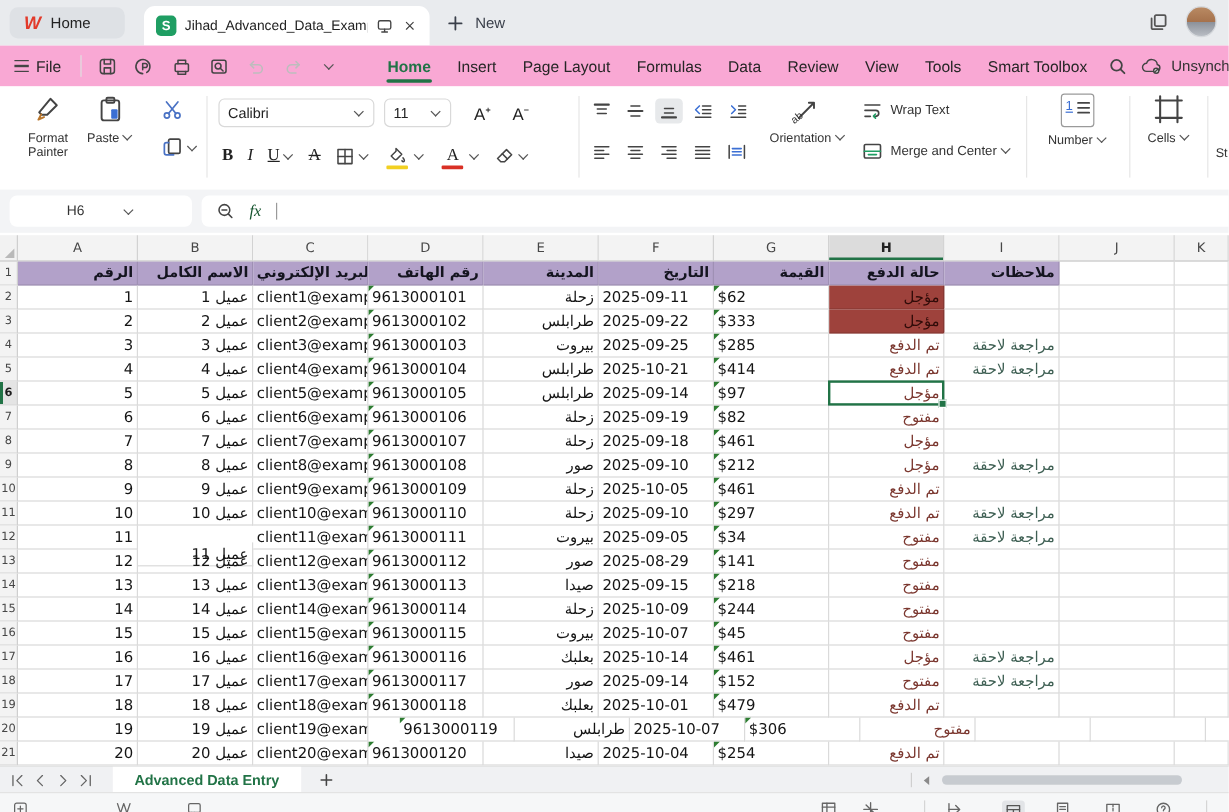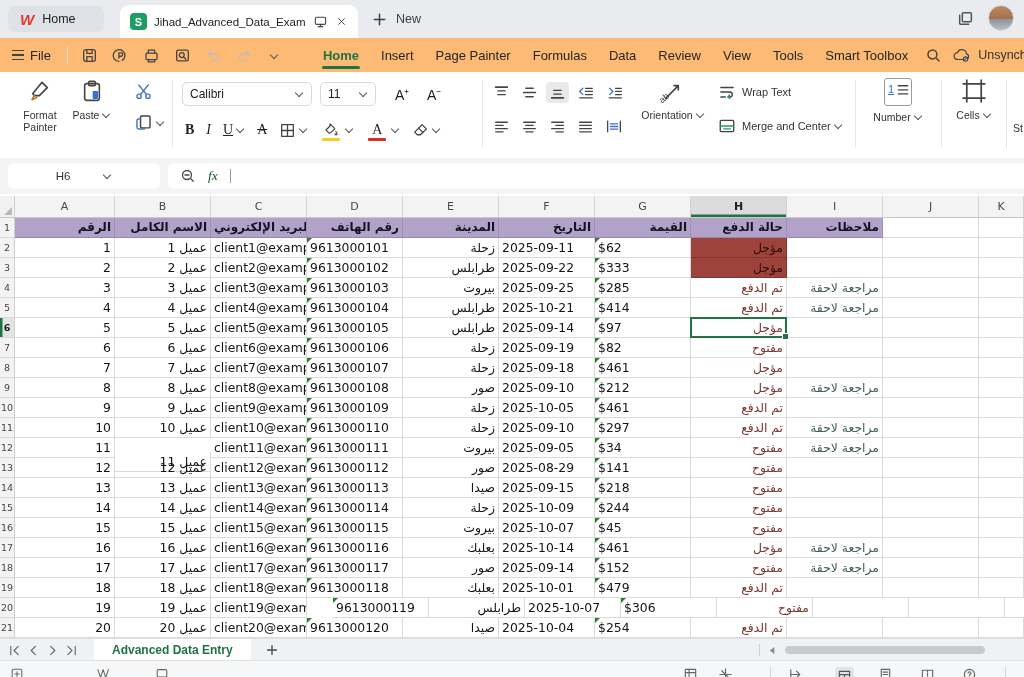--- a/index.html
+++ b/index.html
@@ -26,21 +26,21 @@
           font-weight:bold;display:flex;align-items:center;justify-content:center;flex:none;}
   .doc-title{font-size:11.5px;color:#222;white-space:nowrap;overflow:hidden;max-width:152px;flex:none;}
   .tab-mini{color:#666;flex:none;}
   .new-tab{position:absolute;left:372px;top:6px;height:26px;display:flex;align-items:center;gap:9px;}
   .new-label{font-size:12.5px;color:#3a3f4a;}
   .win-icons{position:absolute;right:10px;top:5px;display:flex;align-items:center;gap:14px;}
   .avatar{width:26px;height:26px;border-radius:50%;
           background:linear-gradient(180deg,#b98a63 0%,#a5714c 52%,#8d929b 53%,#b9bdc4 100%);
           border:1px solid #d5d8dc;box-sizing:border-box;}
   
-  #menubar{position:absolute;top:38px;left:0;width:1024px;height:34px;background:#fdba74;
+  #menubar{position:absolute;top:38px;left:0;width:1024px;height:34px;background:#f9a8d4;
            display:flex;align-items:center;}
   .file-btn{display:flex;align-items:center;gap:6px;padding:0 10px 0 12px;height:100%;}
   .file-label{font-size:13px;color:#262626;}
   .ham{display:flex;flex-direction:column;gap:3px;}
   .ham i{display:block;width:12px;height:1.4px;background:#444;}
   .mb-sep{width:1px;height:18px;background:#e0e0e0;margin:0 6px;}
   .qbtn{padding:4px 7px;border-radius:4px;}
   #menu-items{display:flex;align-items:center;height:100%;margin-left:26px;}
   .menu-item{font-size:13px;color:#262626;padding:0 11px;height:100%;display:flex;
              align-items:center;position:relative;white-space:nowrap;}
@@ -203,21 +203,21 @@
     <span class="qbtn">
       <svg width="17" height="17" viewBox="0 0 16 16" class="ic ic-dis">
           <path d="M12.5 6.5h-6a3.3 3.3 0 000 6.6H10"></path>
           <path d="M10 4l2.5 2.5L10 9"></path>
         </svg>
     </span>
     <span class="qbtn"><span class="chev"></span></span>
     <div id="menu-items">
         <div class="menu-item active">Home</div>
         <div class="menu-item">Insert</div>
-        <div class="menu-item">Page Painter</div>
+        <div class="menu-item">Page Layout</div>
         <div class="menu-item">Formulas</div>
         <div class="menu-item">Data</div>
         <div class="menu-item">Review</div>
         <div class="menu-item">View</div>
         <div class="menu-item">Tools</div>
         <div class="menu-item">Smart Toolbox</div>
       </div>
     <div class="mb-right">
       <span>
         <svg width="17" height="17" viewBox="0 0 16 16" class="ic" style="stroke-width:1.4">

